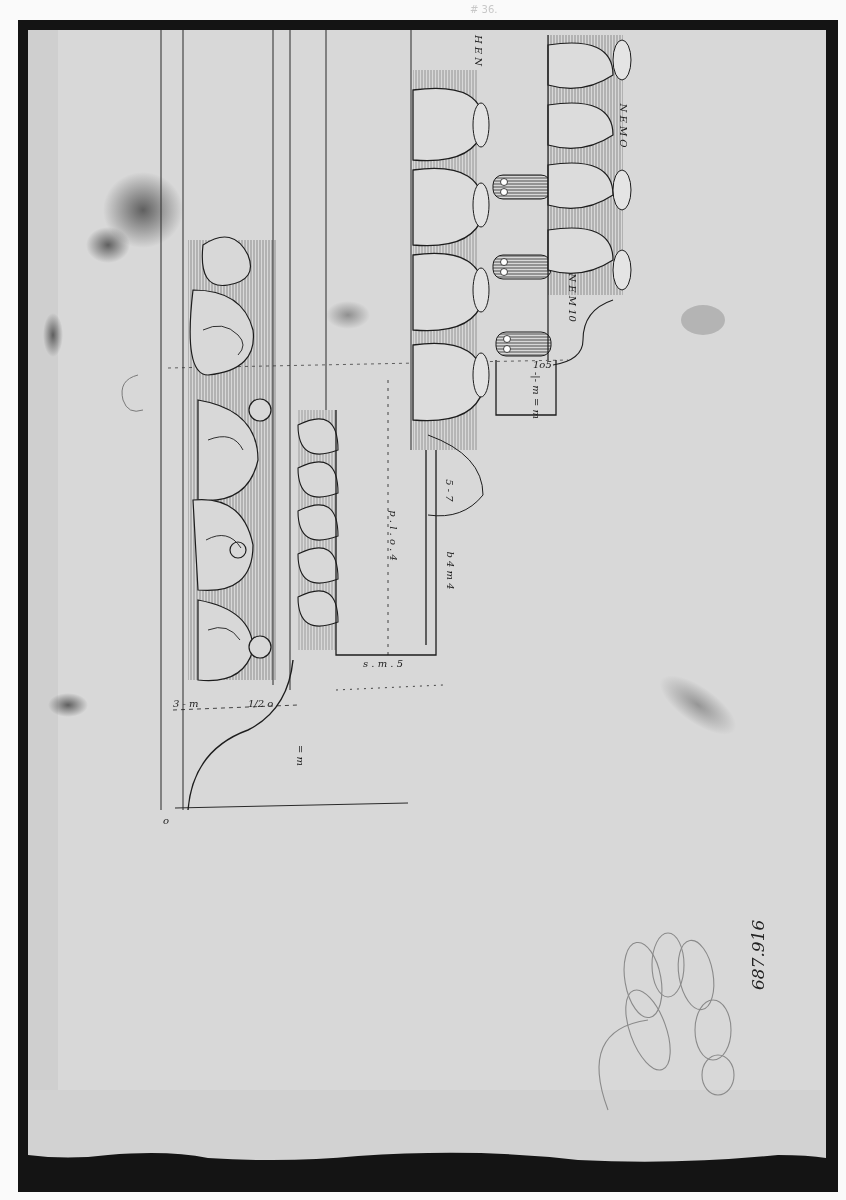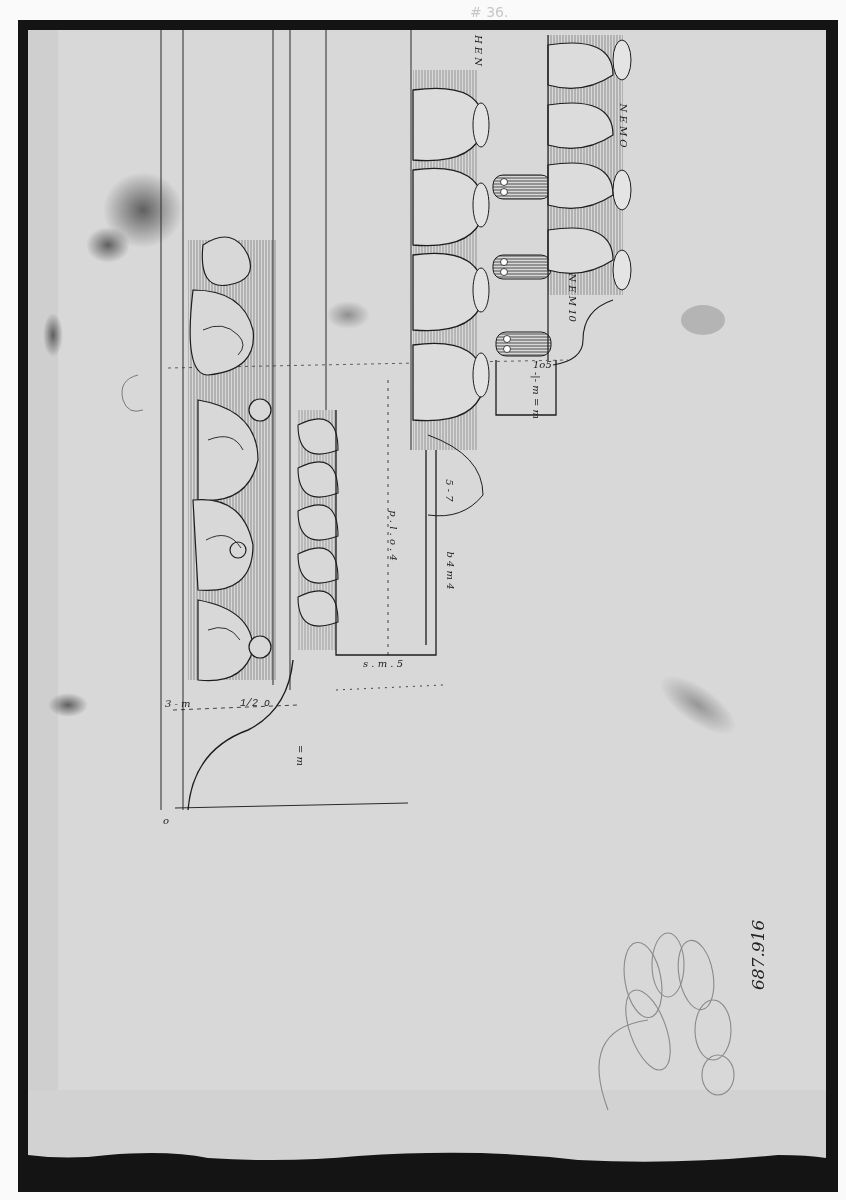--- a/index.html
+++ b/index.html
@@ -3,21 +3,21 @@
 <meta charset="utf-8">
 <style>
   html, body { margin: 0; padding: 0; background: #fafafa; }
   body { width: 846px; height: 1200px; position: relative; overflow: hidden;
          font-family: "DejaVu Serif", serif; }
   .frame { position: absolute; left: 18px; top: 20px; width: 820px; height: 1172px;
            background: #141414; }
   .sheet { position: absolute; left: 10px; top: 10px; width: 798px; height: 1136px;
            background: #d6d6d6; overflow: hidden; }
   .sheet svg { position: absolute; left: 0; top: 0; }
-  .stamp { position: absolute; left: 470px; top: 4px; font-size: 14px; color: #c8c8c8;
+  .stamp { position: absolute; left: 470px; top: 4px; font-size: 10px; color: #c8c8c8;
            font-family: "DejaVu Sans", sans-serif; }
   .accession { position: absolute; left: 722px; top: 900px; font-size: 17px; color: #222;
                transform: rotate(-90deg); transform-origin: left top;
                font-family: "DejaVu Serif", serif; font-style: italic; white-space: nowrap; }
   .note { position: absolute; font-size: 10px; color: #1d1d1d; font-style: italic;
           font-family: "DejaVu Serif", serif; white-space: nowrap; }
 </style>
 </head>
 <body>
 
@@ -164,22 +164,22 @@
         <ellipse cx="668" cy="945" rx="17" ry="35" transform="rotate(-10 668 945)"></ellipse>
         <ellipse cx="620" cy="1000" rx="18" ry="42" transform="rotate(-20 620 1000)"></ellipse>
         <ellipse cx="685" cy="1000" rx="18" ry="30"></ellipse>
         <ellipse cx="690" cy="1045" rx="16" ry="20"></ellipse>
         <path d="M580 1080 q-30 -80 40 -90"></path>
       </g>
 
       <path d="M0 1125 q40 5 80 0 q60 -5 100 3 q80 5 150 -2 q120 -8 220 4 q100 5 200 -5 q30 0 48 3 L798 1136 L0 1136z" fill="#141414"></path>
     </svg>
 
-    <div class="note" style="left:137px;top:668px;">3 - m</div>
-    <div class="note" style="left:212px;top:668px;font-family:Liberation Mono, monospace;">1/2 o</div>
+    <div class="note" style="left:145px;top:668px;">3 - m</div>
+    <div class="note" style="left:220px;top:668px;">1/2 o</div>
     <div class="note" style="left:262px;top:720px;transform:rotate(90deg);">= m</div>
     <div class="note" style="left:340px;top:500px;transform:rotate(90deg);">p . l . o . 4</div>
     <div class="note" style="left:335px;top:628px;">s . m . 5</div>
     <div class="note" style="left:403px;top:535px;transform:rotate(90deg);">b 4 m 4</div>
     <div class="note" style="left:410px;top:455px;transform:rotate(90deg);">5 - 7</div>
     <div class="note" style="left:485px;top:360px;transform:rotate(90deg);">-|- m = m</div>
     <div class="note" style="left:505px;top:329px;">1o5</div>
     <div class="note" style="left:573px;top:90px;transform:rotate(90deg);">N E M O</div>
     <div class="note" style="left:520px;top:262px;transform:rotate(90deg);">N E M 10</div>
     <div class="note" style="left:435px;top:15px;transform:rotate(90deg);">H E N</div>

